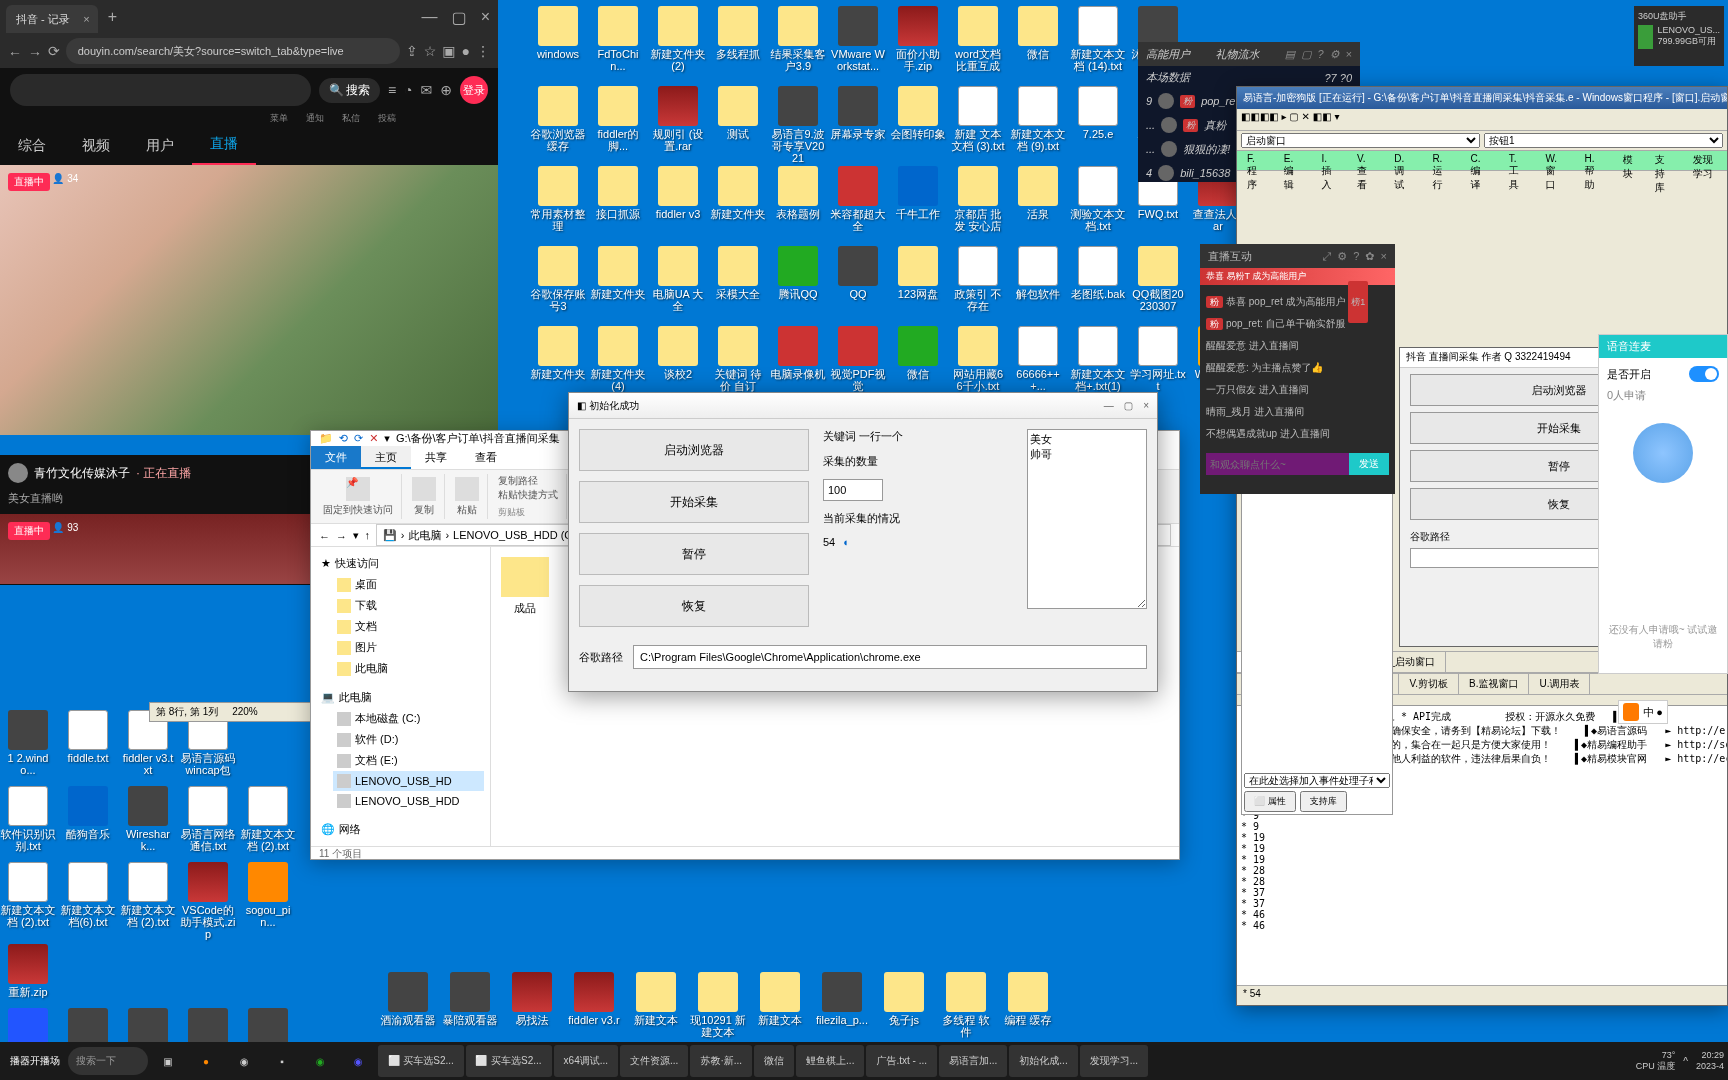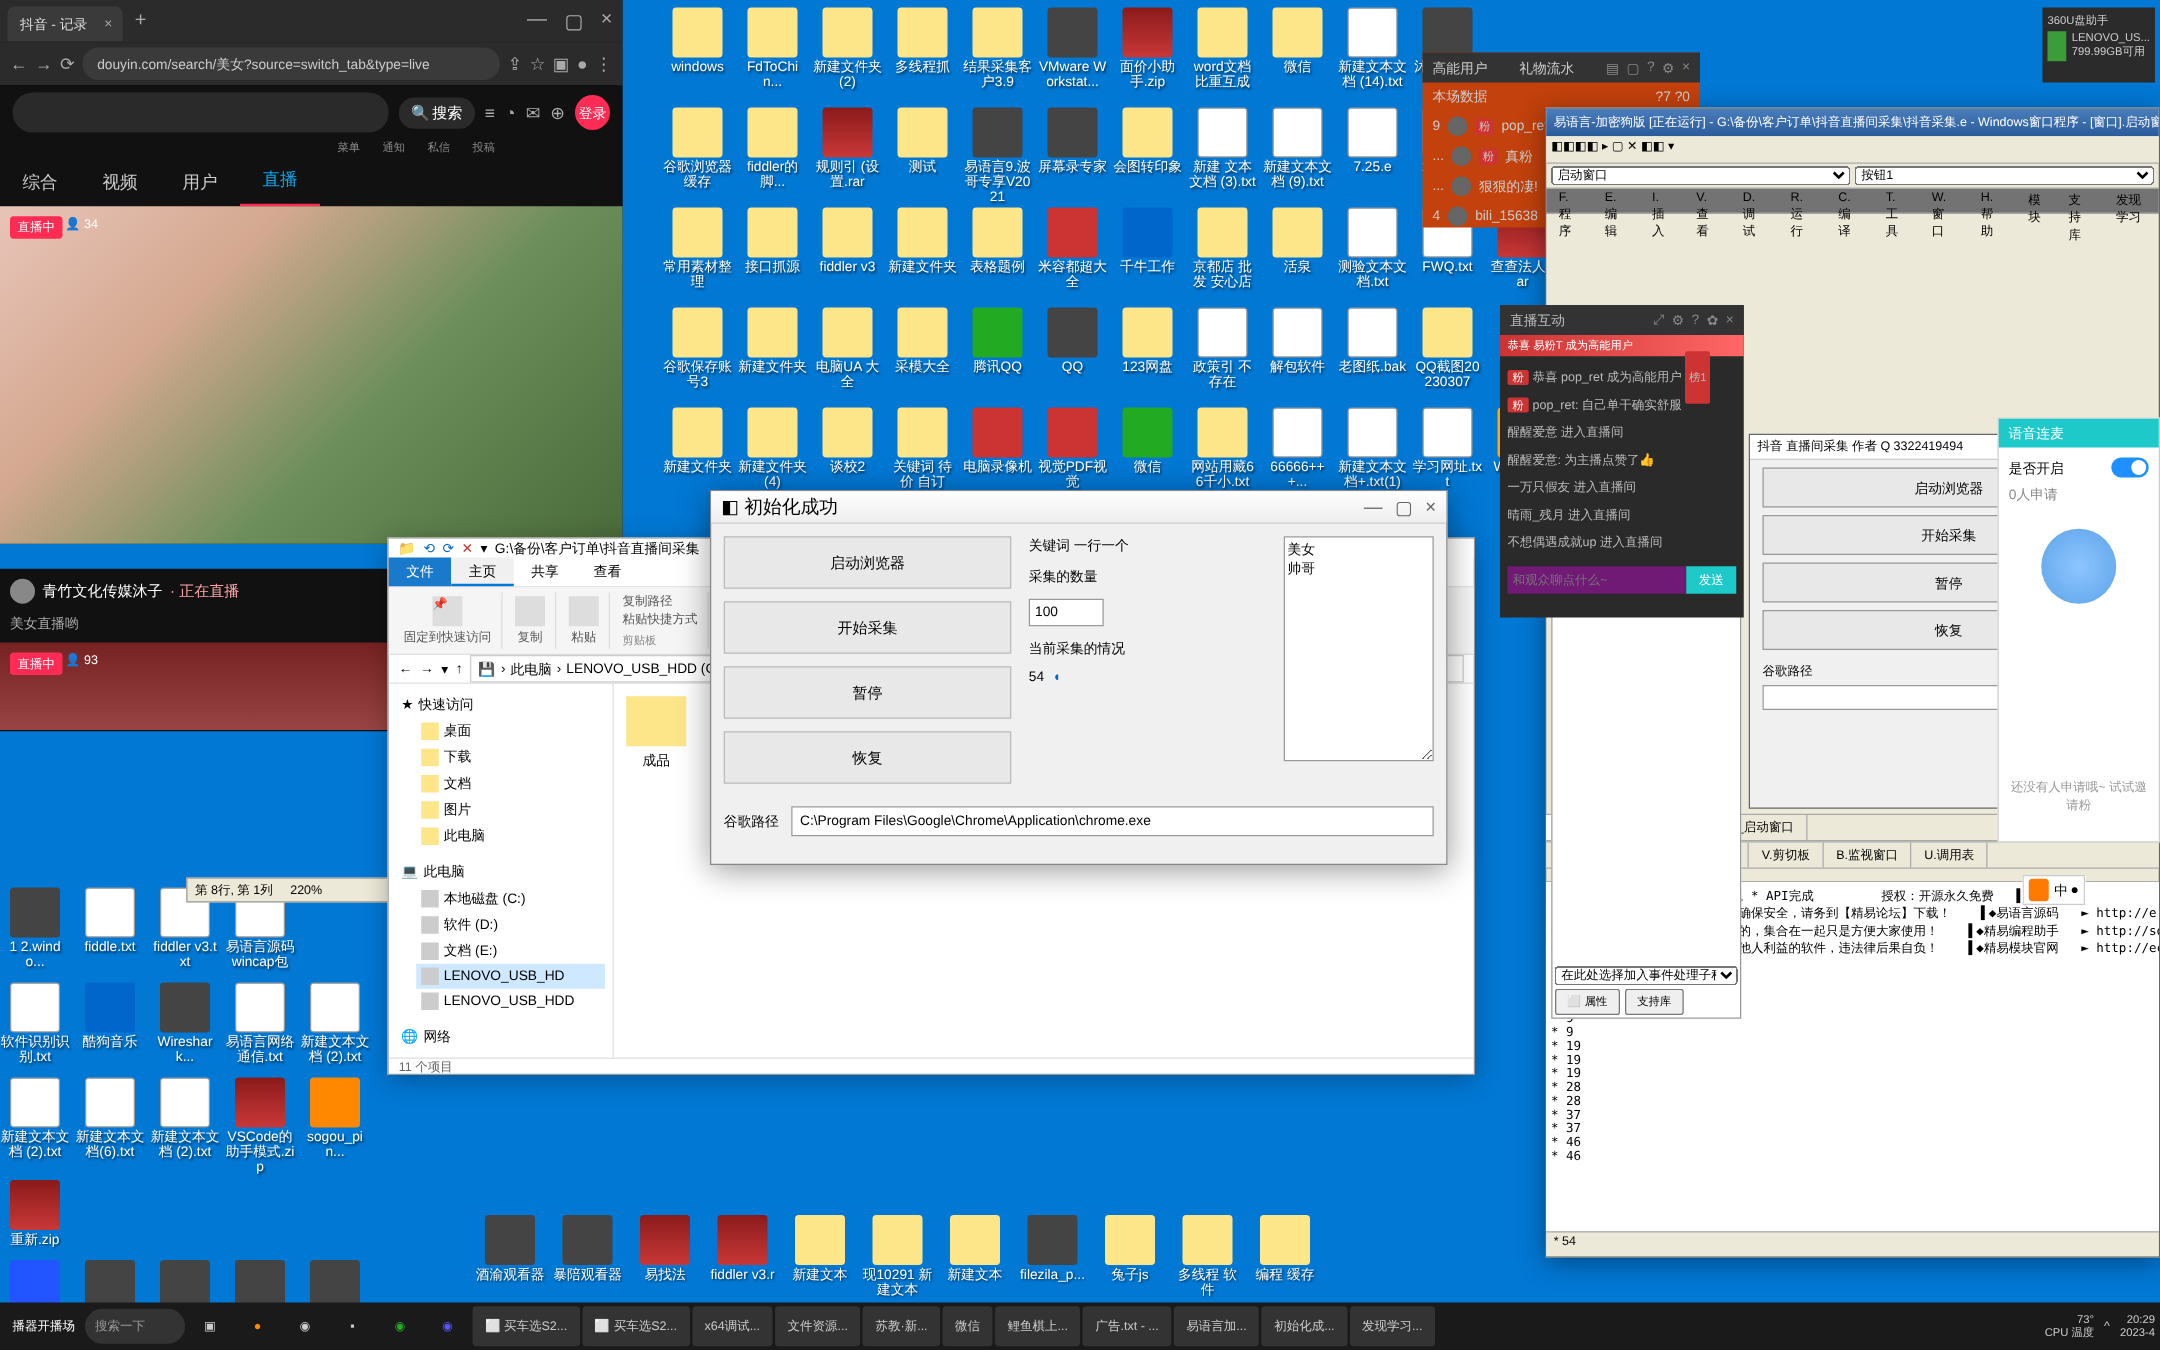--- a/index.html
+++ b/index.html
@@ -63,56 +63,56 @@
 .tree-item.sel { background: #cde8ff; }
 .tree-item .ti { width: 14px; height: 14px; background: #fde68a; }
 .tree-indent { padding-left: 16px; }
 .exp-files { flex: 1; padding: 10px; display: flex; gap: 20px; align-items: flex-start; }
 .file-item { text-align: center; font-size: 11px; }
 .file-item .fi { width: 48px; height: 40px; background: #fde68a; margin: 0 auto 4px; }
 .exp-status { height: 22px; border-top: 1px solid #ddd; font-size: 10px; padding: 0 8px; display: flex; align-items: center; color: #666; }
 
 
 .dialog { position: absolute; top: 392px; left: 568px; width: 590px; height: 300px; background: #f0f0f0; border: 1px solid #888; box-shadow: 0 4px 24px rgba(0,0,0,0.4); z-index: 10; }
-.dlg-title { height: 26px; background: linear-gradient(#fff,#eee); display: flex; align-items: center; padding: 0 8px; font-size: 15px; justify-content: space-between; border-bottom: 1px solid #ccc; }
+.dlg-title { height: 26px; background: linear-gradient(#fff,#eee); display: flex; align-items: center; padding: 0 8px; font-size: 10px; justify-content: space-between; border-bottom: 1px solid #ccc; }
 .dlg-ctrls { display: flex; gap: 10px; color: #666; }
 .dlg-body { padding: 10px; display: flex; gap: 14px; }
 .dlg-col1 { display: flex; flex-direction: column; gap: 10px; width: 230px; }
 .big-btn { height: 42px; background: #e8e8e8; border: 1px solid #bbb; font-size: 12px; display: flex; align-items: center; justify-content: center; }
 .dlg-col2 { flex: 1; font-size: 11px; }
 .dlg-row { display: flex; align-items: flex-start; gap: 8px; margin-bottom: 10px; }
 .dlg-input { border: 1px solid #999; background: #fff; height: 22px; padding: 0 4px; font-size: 11px; }
 .dlg-ta { border: 1px solid #999; background: #fff; width: 120px; height: 180px; font-size: 11px; padding: 2px; }
 .dlg-path-row { padding: 8px 10px; display: flex; align-items: center; gap: 10px; font-size: 11px; }
 .dlg-path-input { flex: 1; border: 1px solid #999; height: 24px; padding: 0 6px; background: #fff; font-size: 11px; }
 
 
 .panel360 { position: absolute; top: 6px; right: 4px; width: 90px; height: 60px; background: #2b2b2b; color: #ccc; font-size: 9px; padding: 4px; }
 .panel360 .ic { width: 24px; height: 24px; background: #3a9d3a; margin-bottom: 2px; }
 
 
-.highuser { position: absolute; top: 42px; left: 1138px; width: 222px; height: 140px; background: #c2410c; color: #ccc; font-size: 11px; }
+.highuser { position: absolute; top: 42px; left: 1138px; width: 222px; height: 140px; background: #0f172a; color: #ccc; font-size: 11px; font-style: italic; }
 .hu-title { height: 24px; background: #333; display: flex; align-items: center; padding: 0 8px; justify-content: space-between; }
 .hu-row { padding: 4px 8px; display: flex; align-items: center; gap: 6px; }
 
 
 .liveint { position: absolute; top: 244px; left: 1200px; width: 195px; height: 250px; background: #2a2a2a; color: #bbb; font-size: 11px; z-index: 5; }
 .li-title { height: 24px; background: #333; padding: 0 8px; display: flex; align-items: center; justify-content: space-between; }
 .li-body { padding: 6px; }
 .li-msg { padding: 4px 0; font-size: 10px; }
 .li-msg .tag { background: #c33; color: #fff; padding: 1px 4px; border-radius: 2px; font-size: 9px; margin-right: 3px; }
 .li-send { display: flex; margin-top: 8px; }
 .li-send input { flex: 1; background: #701a75; border: none; color: #ccc; padding: 4px; font-size: 10px; }
 .li-send button { background: #1ec9c9; color: #fff; border: none; padding: 4px 10px; font-size: 10px; }
 
 
 .ide { position: absolute; top: 86px; right: 0; width: 492px; height: 920px; background: #ece9d8; border: 1px solid #666; display: flex; flex-direction: column; box-shadow: 0 4px 20px rgba(0,0,0,0.4); }
 .ide-title { height: 22px; background: linear-gradient(#4a7ebb,#2a5a9b); color: #fff; font-size: 10px; padding: 0 6px; display: flex; align-items: center; overflow: hidden; white-space: nowrap; }
 .ide-toolbar { height: 22px; background: #ece9d8; display: flex; font-size: 10px; border-bottom: 1px solid #aaa; }
-.ide-menu { height: 20px; display: flex; font-size: 10px; padding: 0 4px; gap: 8px; border-bottom: 1px solid #aaa; background: #737373; }
+.ide-menu { height: 20px; display: flex; font-size: 10px; padding: 0 4px; gap: 8px; border-bottom: 1px solid #aaa; background: #86efac; }
 .ide-menu span { padding: 2px 6px; }
 .ide-prop { position: absolute; left: 4px; top: 174px; width: 152px; height: 470px; background: #fff; border: 1px solid #999; font-size: 10px; }
 .ide-prop-head { background: #ece9d8; padding: 2px 4px; border-bottom: 1px solid #ccc; }
 .ide-prop select { width: 100%; font-size: 10px; }
 .ide-form-preview { position: absolute; top: 176px; left: 162px; width: 320px; height: 300px; background: #f0f0f0; border: 1px solid #666; }
 .ifp-title { height: 20px; background: #fff; font-size: 10px; padding: 2px 6px; border-bottom: 1px solid #ccc; }
 .ifp-btn { margin: 6px 10px; height: 32px; background: #e8e8e8; border: 1px solid #999; font-size: 11px; display: flex; align-items: center; justify-content: center; }
 .ide-output { height: 280px; background: #fff; border-top: 1px solid #999; font-family: Consolas, monospace; font-size: 10px; padding: 4px; overflow: auto; white-space: pre; margin-top: auto; }
 .ide-tabs { height: 22px; background: #ece9d8; display: flex; font-size: 10px; border-top: 1px solid #aaa; border-bottom: 1px solid #aaa; }
 .ide-tabs span { padding: 3px 10px; border-right: 1px solid #aaa; }

